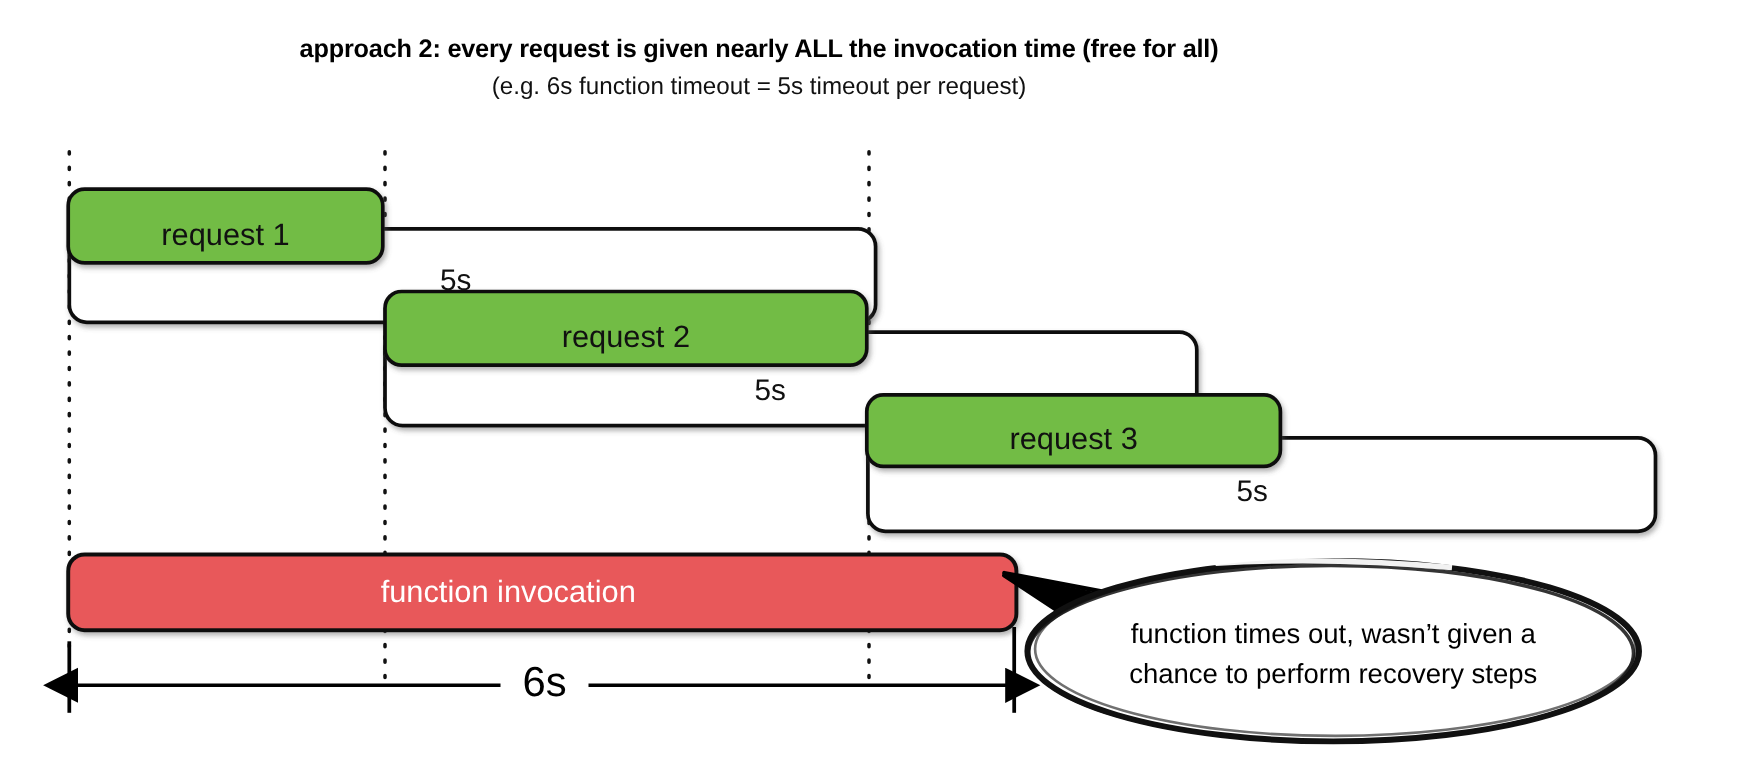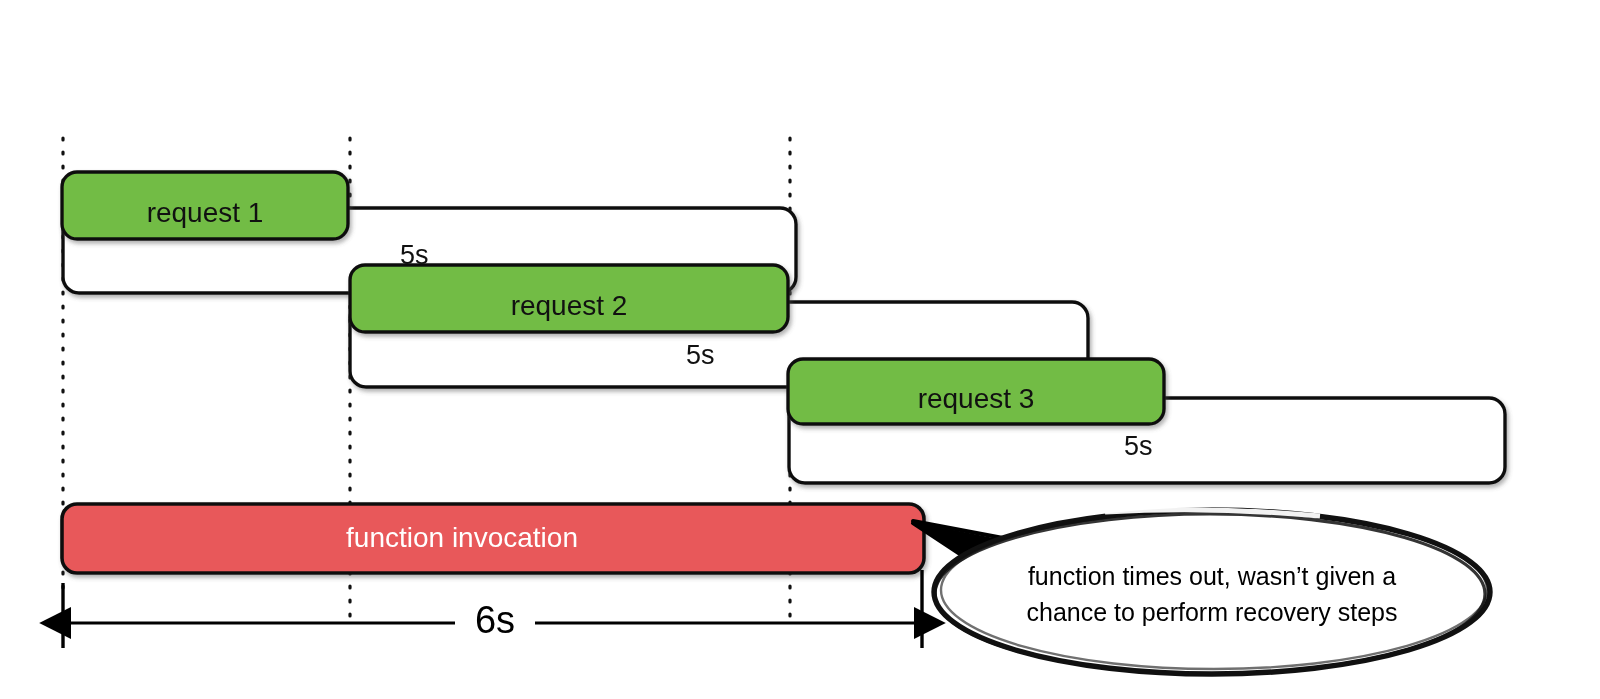--- a/index.html
+++ b/index.html
@@ -78,20 +78,24 @@
     font-family: "Liberation Sans", sans-serif;
     font-size: 25px;
     fill: #000000;
   }
 </style>
 </head>
 <body>
 
 <div id="stage">
 
+  <div class="title-block">
+    <div class="title-main">approach 2: every request is given nearly ALL the invocation time (free for all)</div>
+    <div class="title-sub">(e.g. 6s function timeout = 5s timeout per request)</div>
+  </div>
 
   <svg class="diagram" viewBox="0 0 1600 699">
     <defs>
       <filter id="softshadow" x="-20%" y="-20%" width="160%" height="170%">
         <feDropShadow dx="2" dy="3" stdDeviation="2.2" flood-color="#555555" flood-opacity="0.45"></feDropShadow>
       </filter>
       <marker id="arrowStart" markerWidth="12" markerHeight="12" refX="10" refY="5" orient="auto">
         <path d="M 10 0 L 0 5 L 10 10 z" fill="#000000"></path>
       </marker>
       <marker id="arrowEnd" markerWidth="12" markerHeight="12" refX="1" refY="5" orient="auto">

